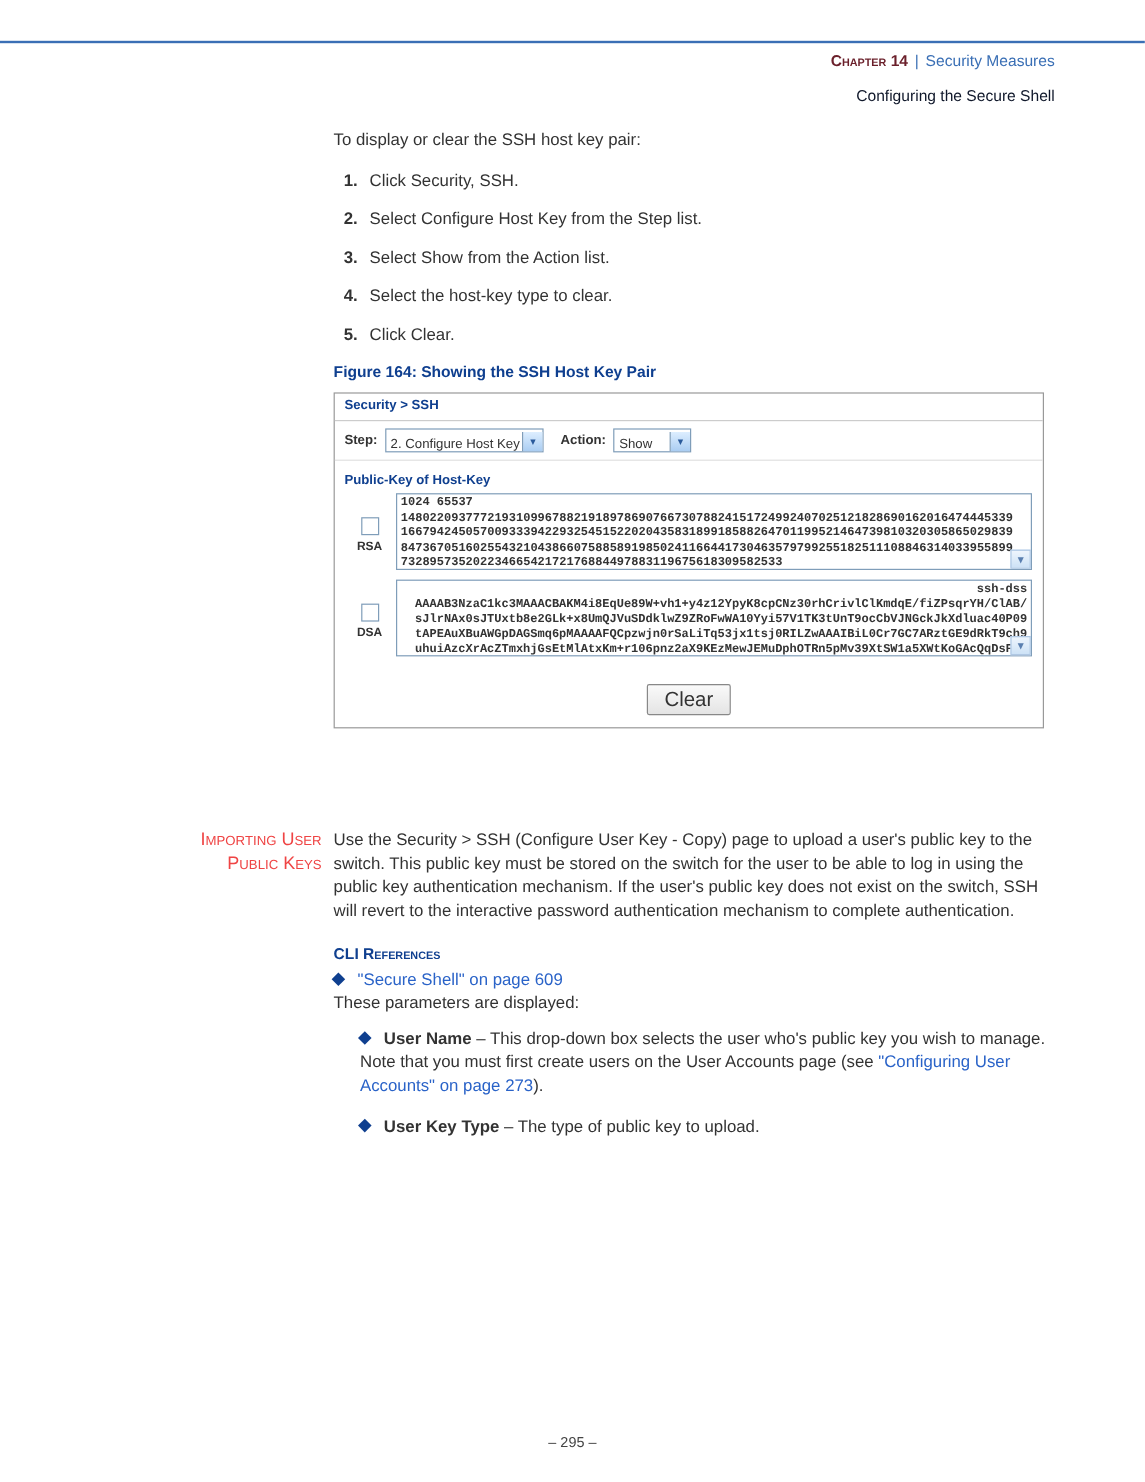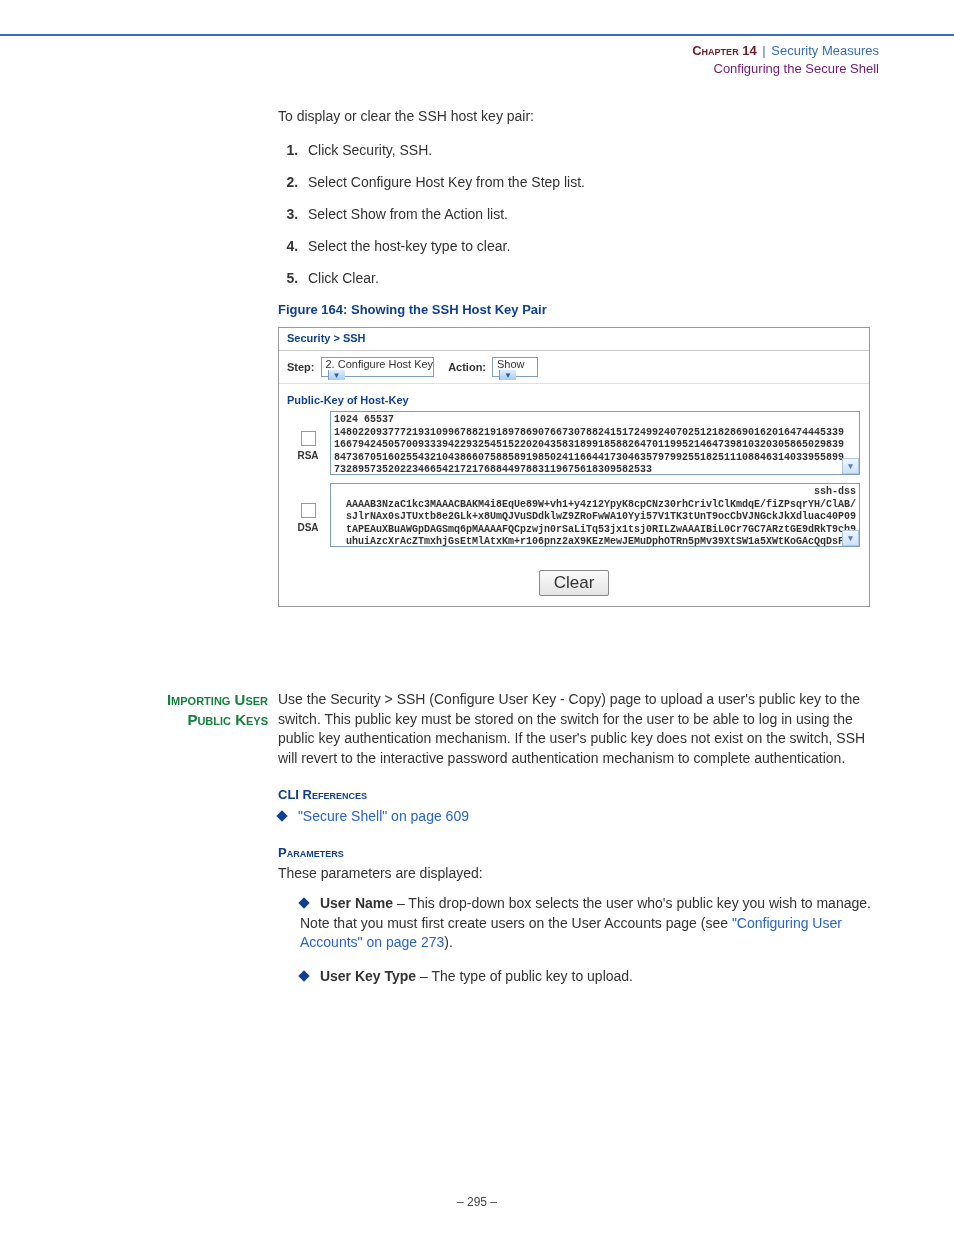--- a/index.html
+++ b/index.html
@@ -29,21 +29,21 @@
     position: absolute;
     top: 42px;
     right: 75px;
     text-align: right;
     font-size: 13px;
     line-height: 1.4;
   }
   .chapter-label { color: #6a1f2a; font-weight: bold; font-variant: small-caps; }
   .pipe { color: #3a6fb5; padding: 0 2px; }
   .header-topic { color: #3a6fb5; }
-  .header-sub { color: #701a75; }
+  .header-sub { color: #0f172a; margin-top: 11px; }
   .content {
     position: absolute;
     top: 108px;
     left: 278px;
     width: 600px;
   }
   .intro { margin-bottom: 18px; }
   ol.steps { margin: 0 0 6px 0; padding-left: 24px; }
   ol.steps li { margin-bottom: 16px; padding-left: 6px; }
   ol.steps li::marker { font-weight: bold; }
@@ -71,27 +71,26 @@
   .panel-controls {
     padding: 6px 8px;
     display: flex;
     align-items: center;
     gap: 6px;
     border-bottom: 1px solid #e0e0e0;
   }
   .panel-controls label { font-weight: bold; }
   .select-wrap {
     display: inline-flex;
-    align-items: flex-start;
+    align-items: flex-end;
     border: 1px solid #7f9db9;
     background: white;
     height: 18px;
     padding-left: 4px;
     font-size: 11px;
-    flex-direction: column;
   }
   .select-arrow {
     width: 16px;
     height: 16px;
     margin-left: 2px;
     background: linear-gradient(#ddeeff,#aacdf2);
     border-left: 1px solid #7f9db9;
     display: flex;
     align-items: center;
     justify-content: center;
@@ -156,22 +155,22 @@
     font-size: 17px;
     border-radius: 2px;
   }
 
   
   .side-heading {
     position: absolute;
     width: 150px;
     text-align: right;
     font-variant: small-caps;
-    font-weight: bold;
-    color: #15803d;
+    font-weight: normal;
+    color: #ef4444;
     font-size: 15px;
     line-height: 1.3;
   }
   .body2 {
     position: absolute;
     left: 278px;
     width: 600px;
     line-height: 1.4;
   }
   .subhead {
@@ -304,21 +303,20 @@
   </div>
   <div class="body2" style="top:690px;">
     <div>Use the Security &gt; SSH (Configure User Key - Copy) page to upload a user's public key to the switch. This public key must be stored on the switch for the user to be able to log in using the public key authentication mechanism. If the user's public key does not exist on the switch, SSH will revert to the interactive password authentication mechanism to complete authentication.</div>
 
     <div class="subhead">CLI References</div>
     <div>
       <span class="diamond"></span>
       <span class="link">"Secure Shell" on page 609</span>
     </div>
 
-    <div class="subhead">Parameters</div>
     <div>These parameters are displayed:</div>
 
     <ul class="param-list">
       <li>
         <span class="diamond"></span>
         <b>User Name</b><span> – This drop-down box selects the user who's public key you wish to manage. Note that you must first create users on the User Accounts page (see </span><span class="link">"Configuring User Accounts" on page 273</span><span>).</span>
       </li>
       <li>
         <span class="diamond"></span>
         <b>User Key Type</b><span> – The type of public key to upload.</span>

